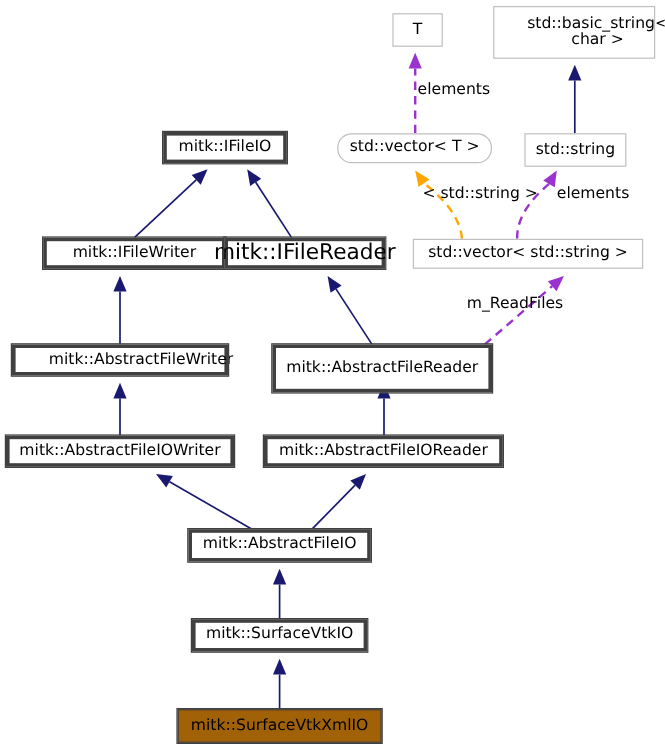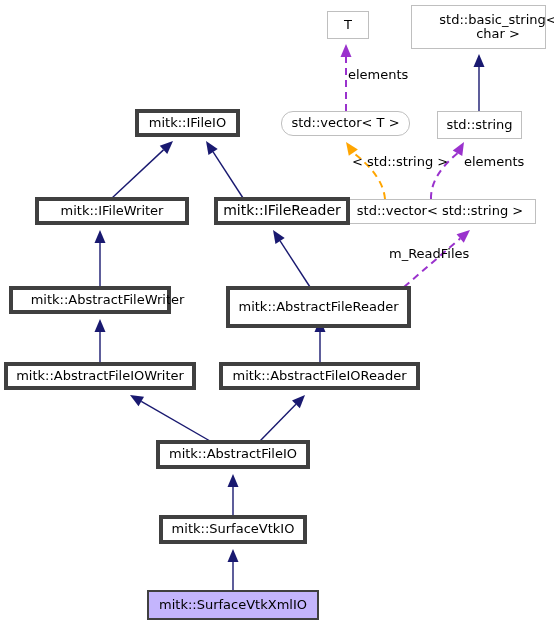--- a/index.html
+++ b/index.html
@@ -39,21 +39,21 @@
     border: 3px solid #404040;
     outline: 1px solid #404040;
     outline-offset: 0px;
   }
   .node.light {
     border: 1px solid #bfbfbf;
   }
   .node.current {
     border: 1px solid #404040;
     outline: 1px solid #404040;
-    background: #c4b5fd;
+    background: #a16207;
   }
   .edge-label {
     position: absolute;
     color: #000000;
     white-space: nowrap;
     z-index: 6;
     background: transparent;
   }
 </style>
 </head>
@@ -100,22 +100,22 @@
 
   <div id="node-layer">
       <div class="node light" style="left: 327px; top: 11px; width: 42px; height: 28px; font-size: 13px;">T</div>
       <div class="node light" style="left: 411px; top: 5px; width: 135px; height: 44px; font-size: 13px; padding-left: 39px;">std::basic_string&lt;
 char &gt;</div>
       <div class="node light" style="left: 281px; top: 111px; width: 129px; height: 25px; font-size: 13px; border-radius: 12px;">std::vector&lt; T &gt;</div>
       <div class="node light" style="left: 437px; top: 111px; width: 85px; height: 28px; font-size: 13px;">std::string</div>
       <div class="node solid" style="left: 136px; top: 110px; width: 103px; height: 26px; font-size: 13px;">mitk::IFileIO</div>
       <div class="node light" style="left: 344px; top: 199px; width: 192px; height: 25px; font-size: 13px;">std::vector&lt; std::string &gt;</div>
       <div class="node solid" style="left: 36px; top: 198px; width: 152px; height: 26px; font-size: 13px;">mitk::IFileWriter</div>
-      <div class="node solid" style="left: 187px; top: 198px; width: 134px; height: 26px; font-size: 14px; margin-left: 28px;">mitk::IFileReader</div>
-      <div class="node solid" style="left: 10px; top: 287px; width: 160px; height: 26px; font-size: 13px; padding-left: 35px;">mitk::AbstractFileWriter</div>
+      <div class="node solid" style="left: 187px; top: 198px; width: 134px; height: 26px; font-size: 18px;">mitk::IFileReader</div>
+      <div class="node solid" style="left: 10px; top: 287px; width: 180px; height: 26px; font-size: 13px; padding-left: 35px;">mitk::AbstractFileWriter</div>
       <div class="node solid" style="left: 227px; top: 287px; width: 183px; height: 40px; font-size: 13px;">mitk::AbstractFileReader</div>
       <div class="node solid" style="left: 5px; top: 363px; width: 190px; height: 26px; font-size: 13px;">mitk::AbstractFileIOWriter</div>
       <div class="node solid" style="left: 220px; top: 363px; width: 199px; height: 26px; font-size: 13px;">mitk::AbstractFileIOReader</div>
       <div class="node solid" style="left: 157px; top: 441px; width: 152px; height: 27px; font-size: 13px;">mitk::AbstractFileIO</div>
       <div class="node solid" style="left: 160px; top: 516px; width: 146px; height: 27px; font-size: 13px;">mitk::SurfaceVtkIO</div>
       <div class="node current" style="left: 148px; top: 591px; width: 170px; height: 28px; font-size: 13px;">mitk::SurfaceVtkXmlIO</div>
     </div>
   <div id="label-layer">
       <div class="edge-label" style="left: 348px; top: 67px; font-size: 13px; color: rgb(0, 0, 0);">elements</div>
       <div class="edge-label" style="left: 352px; top: 154px; font-size: 13px; color: rgb(0, 0, 0);">&lt; std::string &gt;</div>

